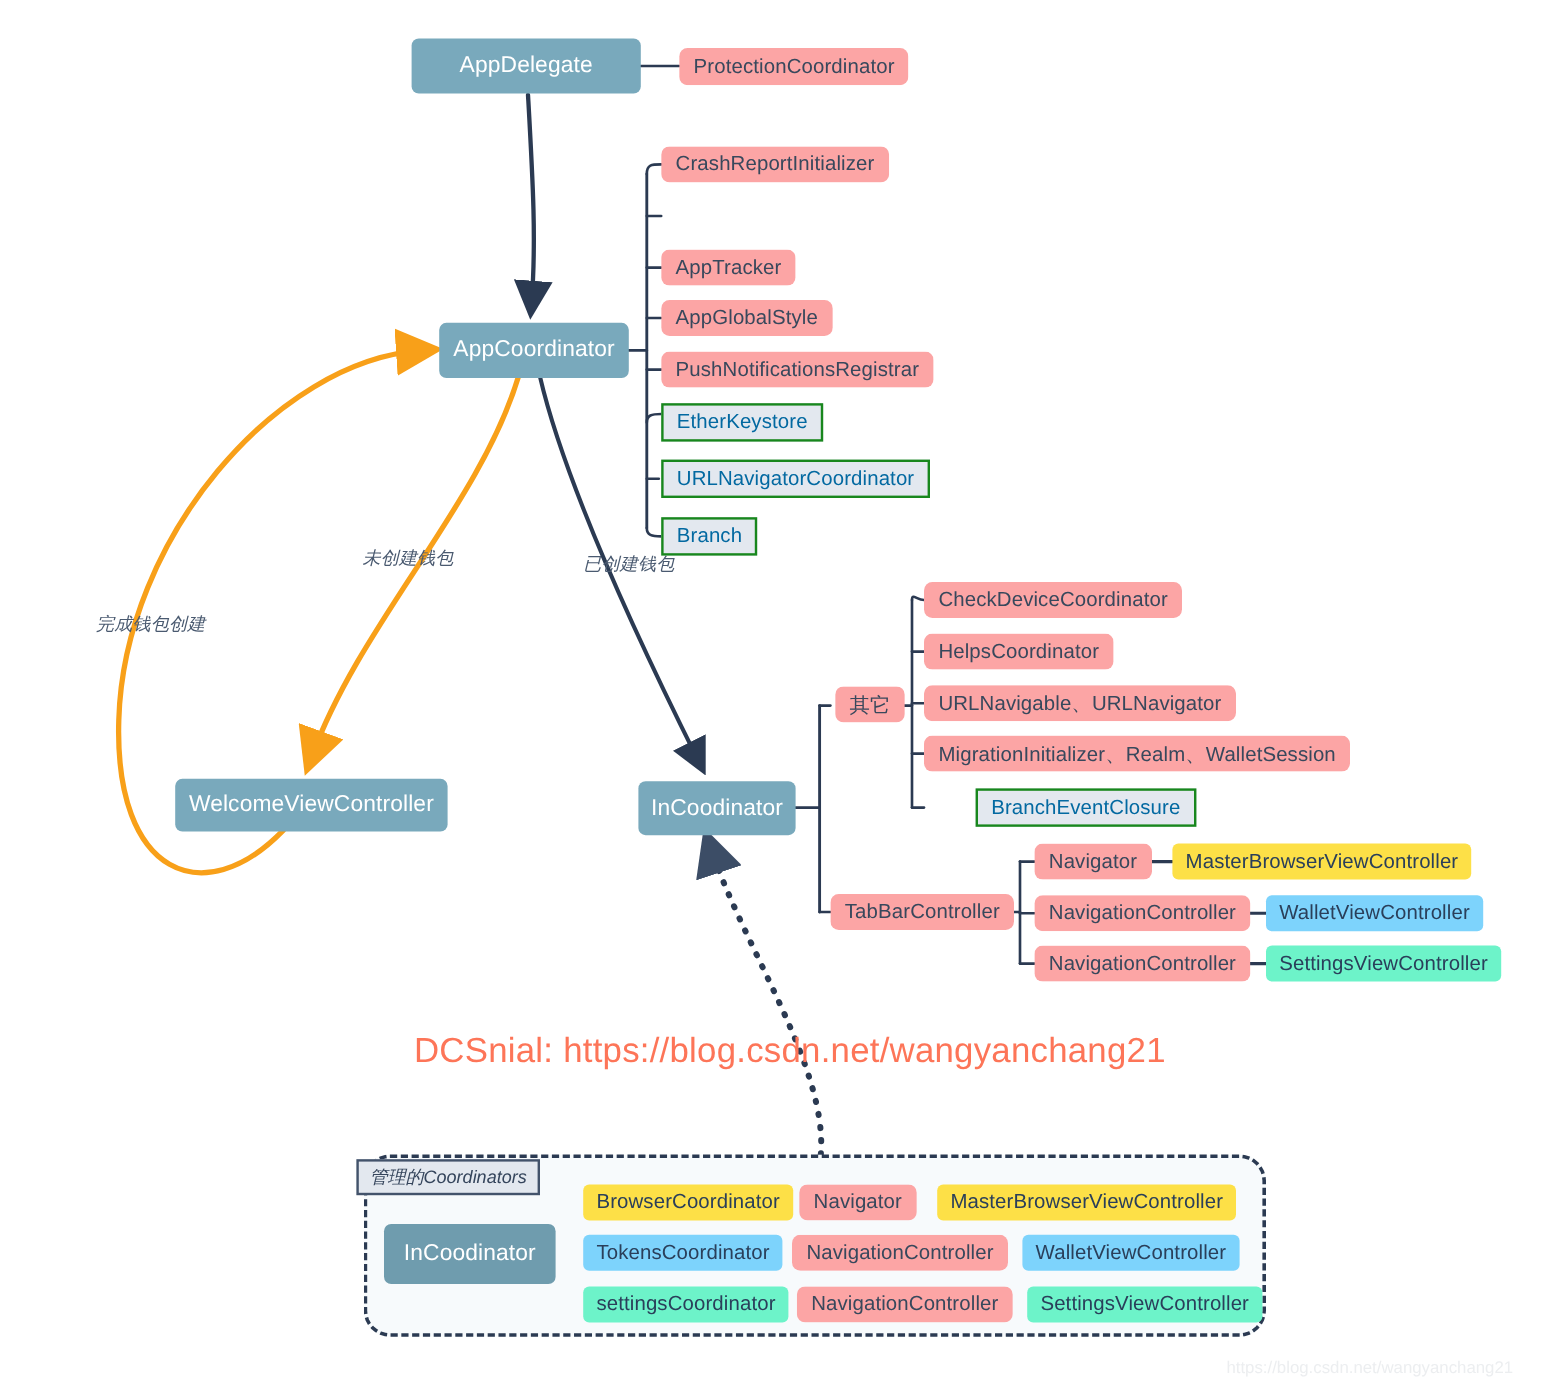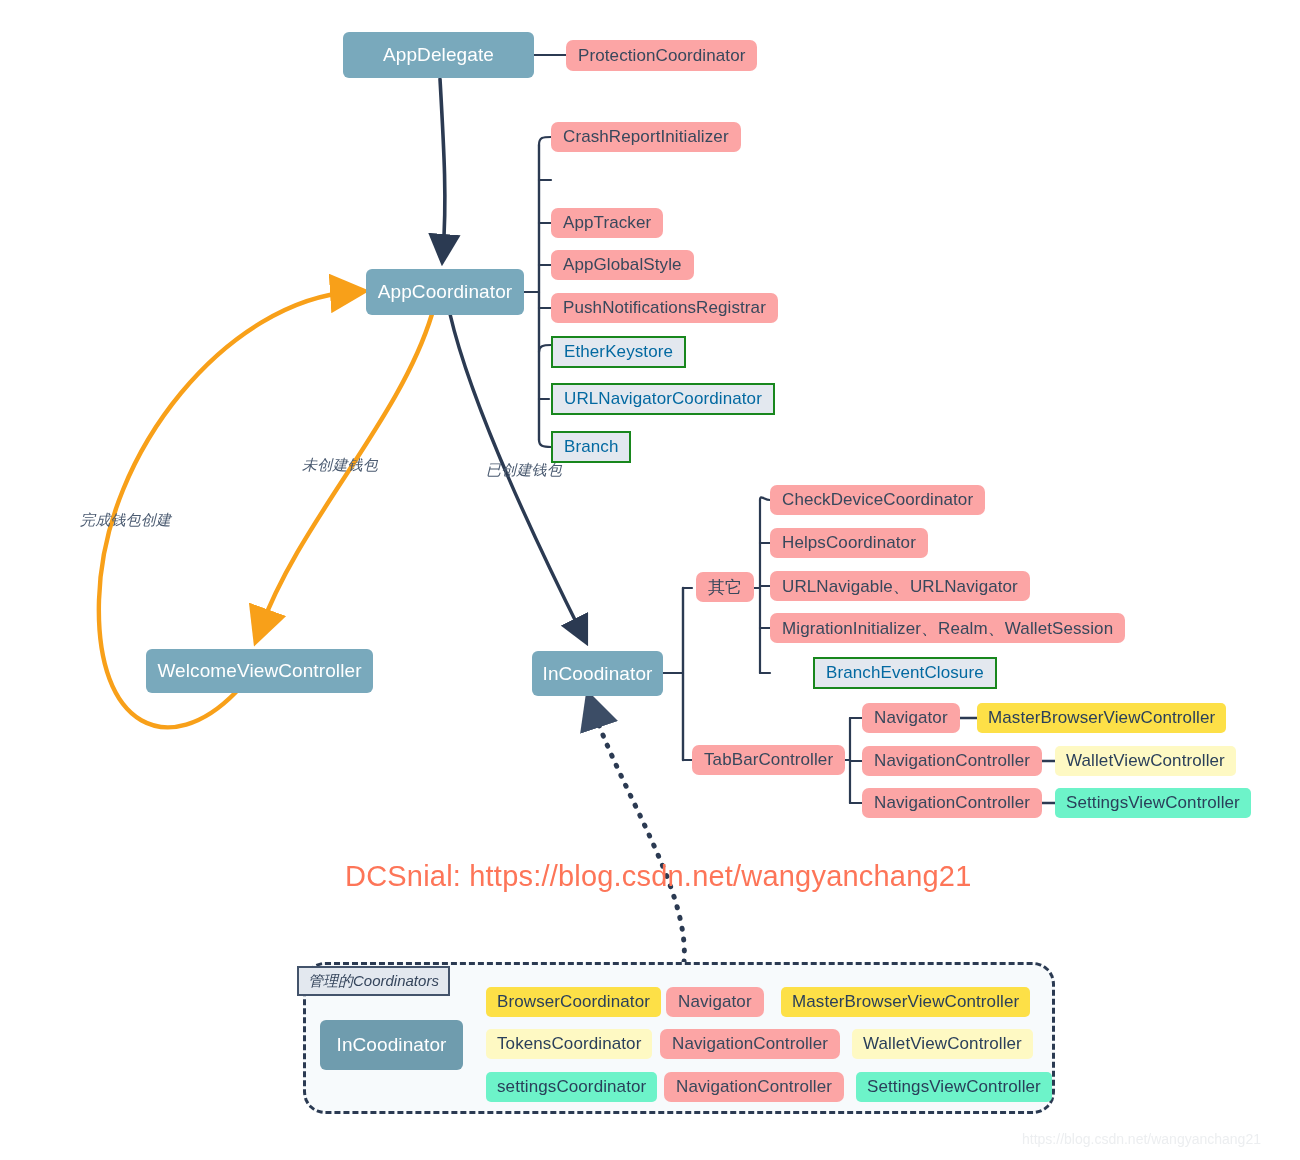--- a/index.html
+++ b/index.html
@@ -57,21 +57,21 @@
     background:#e3e8ef;
     border:2px solid #18871d;
     border-radius:0;
     padding:0 11px;
     height:32px;
     font-size:17px;
     color:#0369a1;
   }
   
   .n-green{ background:#fde047; color:#2a3f5a; border-radius:5px; padding:0 11px; height:30px; font-size:17px;}
-  .n-yellow{ background:#fef9c3; color:#2a3f5a; border-radius:5px; padding:0 11px; height:30px; font-size:17px;}
+  .n-yellow{ background:#7dd3fc; color:#2a3f5a; border-radius:5px; padding:0 11px; height:30px; font-size:17px;}
   .n-mint{ background:#6df3c9; color:#2a3f5a; border-radius:5px; padding:0 11px; height:30px; font-size:17px;}
 
   
   .group-box{
     position:absolute;
     box-sizing:border-box;
     border:3px dashed #2b3a52;
     border-radius:22px;
     background:#f7fafc;
   }

